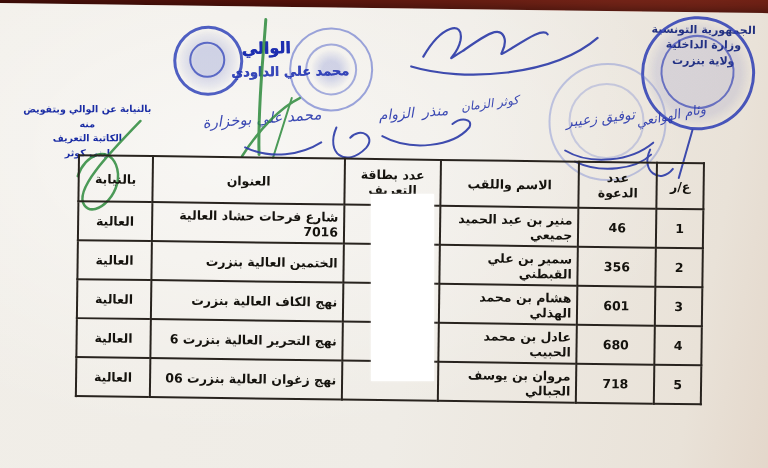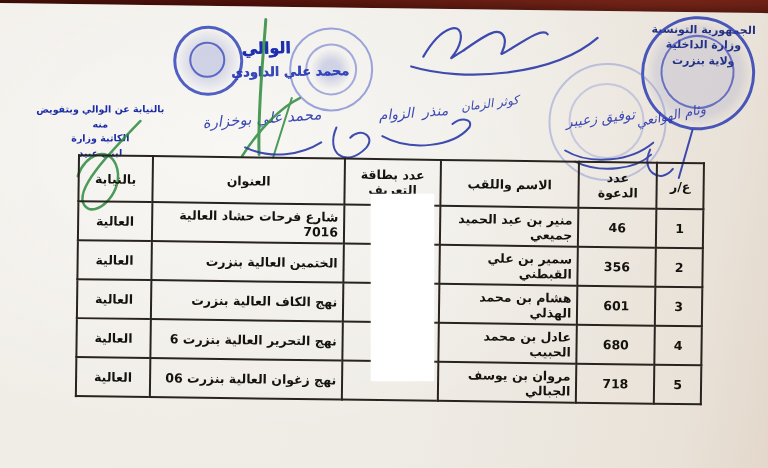--- a/index.html
+++ b/index.html
@@ -43,21 +43,21 @@
   .wali{left:250px;top:32px;font-size:16px;font-weight:bold;color:#1d2eb0;transform:rotate(-2deg);
     text-shadow:0.6px 0 #1d2eb0;}
   .waliname{left:240px;top:57px;font-size:13px;font-weight:bold;color:#2436b4;opacity:.9;transform:rotate(-1.5deg);
     text-shadow:0.4px 0 #2436b4;}
   .hand{font-style:italic;opacity:.92;}
   .sig-bokhzara{left:212px;top:103px;font-size:15px;transform:rotate(-5deg);}
   .sig-monther{left:388px;top:96px;font-size:14px;transform:rotate(-5deg);word-spacing:4px;}
   .sig-kawthar{left:470px;top:87px;font-size:12px;transform:rotate(-8deg);}
   .sig-tawfik{left:575px;top:99px;font-size:14px;transform:rotate(-7deg);}
   .sig-wiam{left:645px;top:96px;font-size:13px;transform:rotate(-12deg);}
-  .deputy{left:37px;top:98px;width:146px;text-align:center;color:#1b2da5;font-size:9.5px;font-weight:bold;
+  .deputy{left:24px;top:98px;width:146px;text-align:center;color:#1b2da5;font-size:9.5px;font-weight:bold;
     line-height:1.55;direction:rtl;transform:rotate(-1deg);}
 
   
   table.results{position:absolute;left:88px;top:150px;width:627px;border-collapse:collapse;direction:rtl;
     color:#15130e;}
   table.results th, table.results td{border:2px solid #28231e;font-weight:bold;padding:0 5px;}
   table.results th{height:44px;font-size:12.5px;text-align:center;}
   table.results td{height:37px;font-size:12.5px;}
   td.c-rank,td.c-invitation,td.c-delegation{text-align:center;}
   td.c-name,td.c-address{text-align:right;padding-right:4px;}
@@ -91,22 +91,22 @@
     </div>
   <div class="abs stamp stampD">
       <div class="inner"></div>
     </div>
 
   <div class="abs ink wali">الوالي</div>
   <div class="abs ink waliname">محمد علي الداودي</div>
 
   <div class="abs deputy">
     <div>بالنيابة عن الوالي وبتفويض منه</div>
-    <div>الكاتبة وزارة</div>
-    <div>لبنى عبيد</div>
+    <div>الكاتبة التعريف</div>
+    <div>لبنى كوثر</div>
   </div>
 
   <div class="abs ink hand sig-bokhzara">محمد علي بوخزارة</div>
   <div class="abs ink hand sig-monther">منذر الزوام</div>
   <div class="abs ink hand sig-kawthar">كوثر الزمان</div>
   <div class="abs ink hand sig-tawfik">توفيق زعيبر</div>
   <div class="abs ink hand sig-wiam">وئام الهوانعي</div>
 
   <svg class="overlay" viewBox="0 0 790 482">
     <g fill="none" stroke="#2e8b3d" stroke-width="3" stroke-linecap="round" opacity="0.85">

